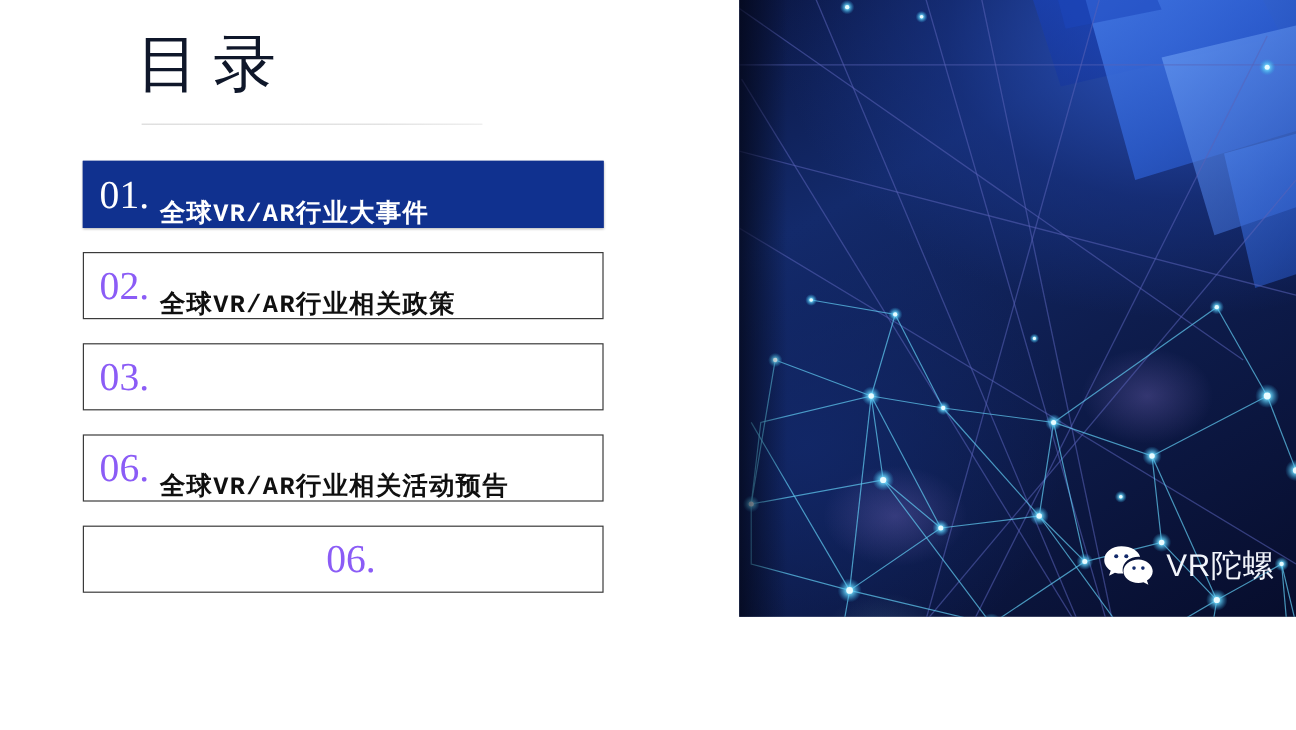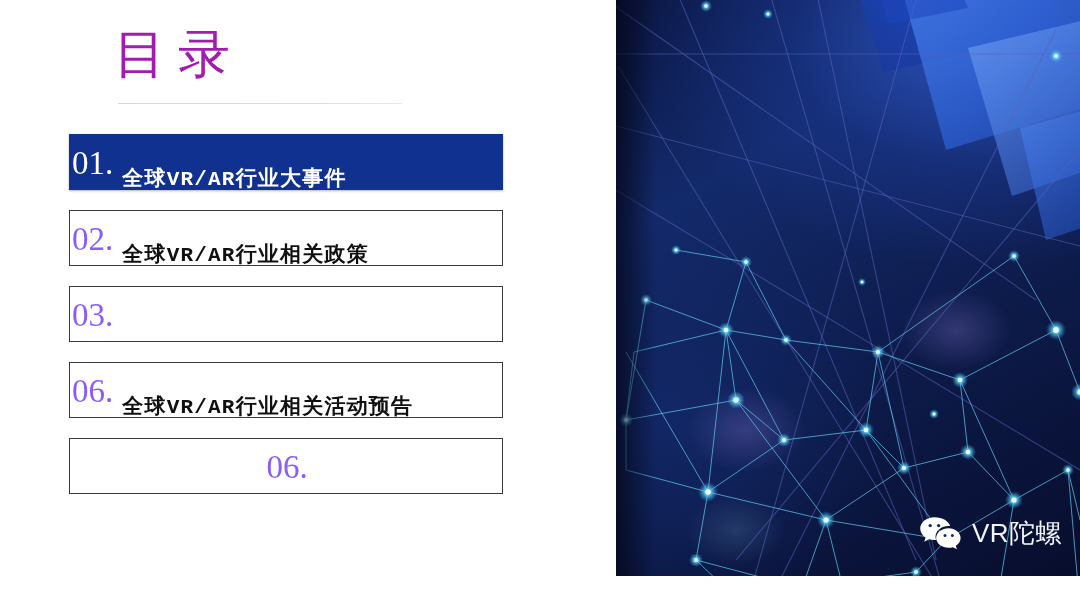--- a/index.html
+++ b/index.html
@@ -29,21 +29,21 @@
     width: 616px;
     height: 608px;
     background: #ffffff;
   }
   #page-title {
     position: absolute;
     left: 114px;
     top: 24px;
     font-size: 52px;
     line-height: 62px;
-    color: #a21caf;
+    color: #0f172a;
     letter-spacing: 12px;
     font-weight: 400;
     font-family: "Liberation Serif", "DejaVu Serif", serif;
     white-space: nowrap;
   }
   #title-divider {
     position: absolute;
     left: 118px;
     top: 103px;
     width: 284px;
@@ -61,21 +61,21 @@
   .toc-item {
     position: relative;
     box-sizing: border-box;
     width: 434px;
     height: 56px;
     margin-bottom: 20px;
     background: #ffffff;
     border: 1.6px solid #3b3b3b;
     display: flex;
     align-items: center;
-    padding-left: 2px;
+    padding-left: 13px;
     overflow: hidden;
   }
   .toc-item:last-child { margin-bottom: 0; justify-content: center; }
   .toc-item.active {
     background: #10318f;
     border-color: #10318f;
     box-shadow: 0 1px 2px rgba(0,0,0,0.30);
   }
   .toc-num {
     font-size: 33px;
@@ -103,21 +103,21 @@
     top: 18px;
   }
   .toc-item.active .toc-text { color: #ffffff; }
 
   
   #right-pane {
     position: absolute;
     left: 616px;
     top: 0;
     width: 464px;
-    height: 576px;
+    height: 514px;
     overflow: hidden;
     background:
       radial-gradient(ellipse 420px 300px at 78% 6%, rgba(44,84,190,0.95) 0%, rgba(26,54,140,0.55) 45%, rgba(10,20,64,0) 78%),
       radial-gradient(ellipse 300px 280px at 12% 72%, rgba(18,40,105,0.85) 0%, rgba(8,16,52,0) 72%),
       linear-gradient(150deg, #0b1744 0%, #132a6b 28%, #0e1d4e 58%, #070d2c 100%);
   }
   #right-pane .edge-shade {
     position: absolute;
     left: 0; top: 0;
     width: 40px; height: 608px;

